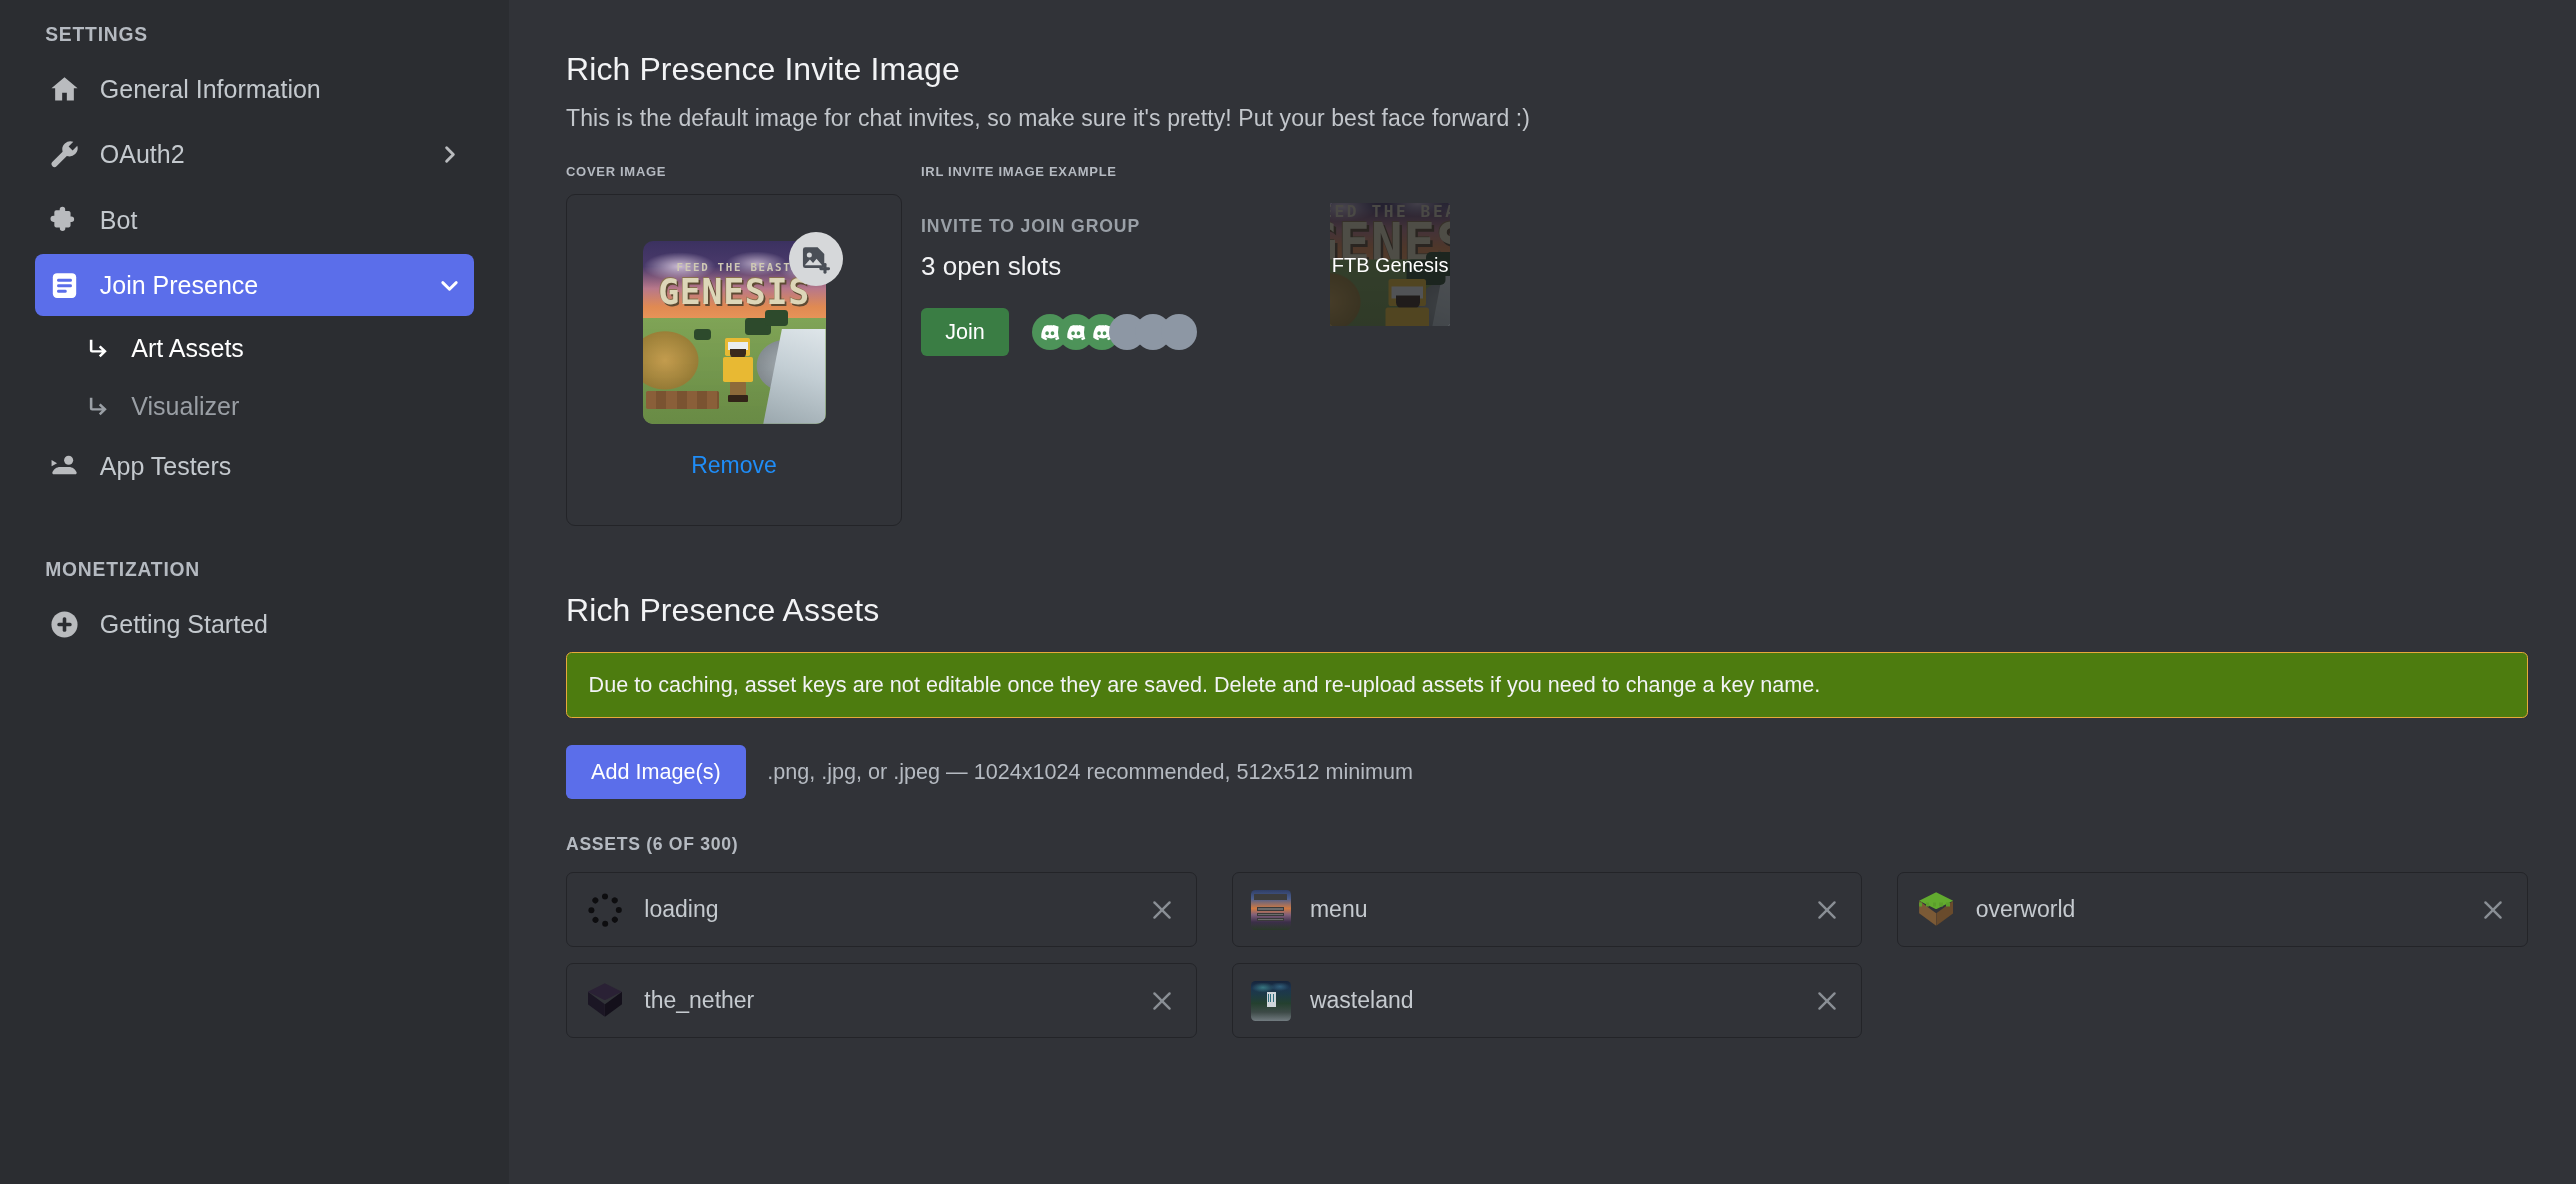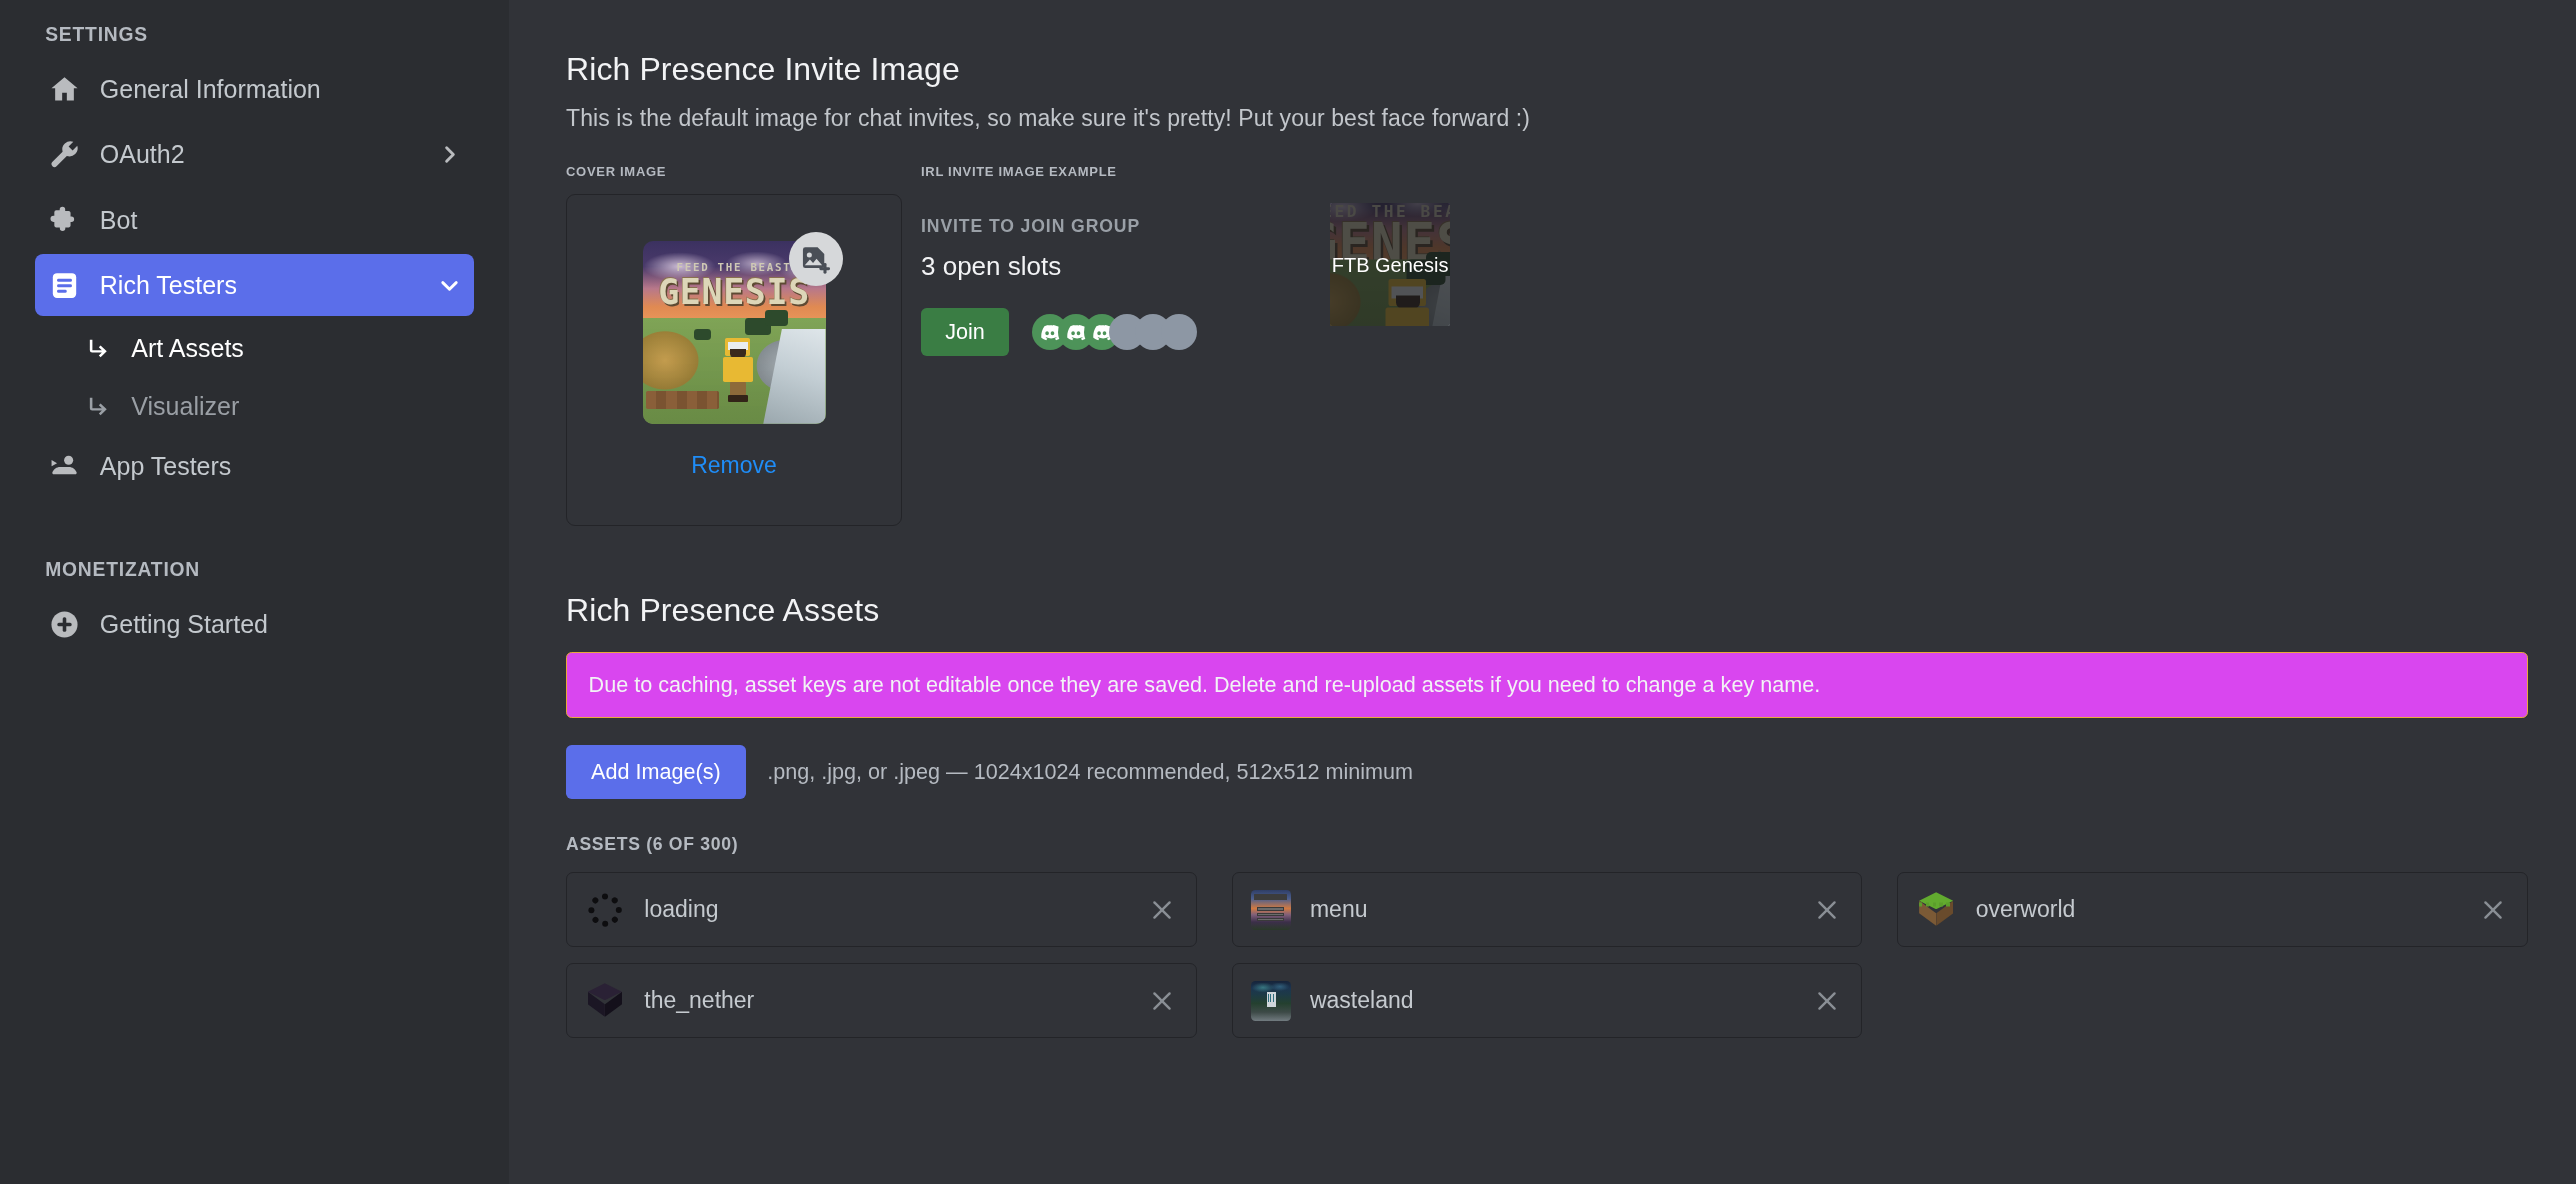--- a/index.html
+++ b/index.html
@@ -331,21 +331,21 @@
     text-align: center;
     font-size: 20px;
     color: #ffffff;
   }
 
   
   .assets-section { margin-top: 66px; }
 
   .callout {
     margin-top: 23px;
-    background: #d946ef;
+    background: #4d7c0f;
     border: 1.7px solid #e8a93a;
     border-radius: 5.7px;
     padding: 19.3px 21.6px;
     font-size: 21.6px;
     color: #f2f3f5;
   }
 
   .upload-row {
     display: flex;
     align-items: center;
@@ -545,21 +545,21 @@
 
     <div class="nav-item active">
       <span class="nav-icon">
         <svg viewBox="0 0 24 24">
             <rect x="3.5" y="3" width="17" height="18" rx="3" fill="#ffffff"></rect>
             <rect x="6.6" y="7" width="10.8" height="2.3" rx="1" fill="#5b6eea"></rect>
             <rect x="6.6" y="11" width="10.8" height="2.3" rx="1" fill="#5b6eea"></rect>
             <rect x="6.6" y="15" width="7" height="2.3" rx="1" fill="#5b6eea"></rect>
           </svg>
       </span>
-      <span class="nav-label">Rich Testers</span>
+      <span class="nav-label">Join Presence</span>
       <span class="nav-chevron">
         <svg viewBox="0 0 24 24" fill="none" stroke="#ffffff" stroke-width="3" stroke-linecap="round" stroke-linejoin="round">
             <polyline points="5 9 12 16 19 9"></polyline>
           </svg>
       </span>
     </div>
 
     <div class="subnav-item selected">
       <span class="subnav-arrow">
         <svg viewBox="0 0 24 24" fill="#ffffff">

